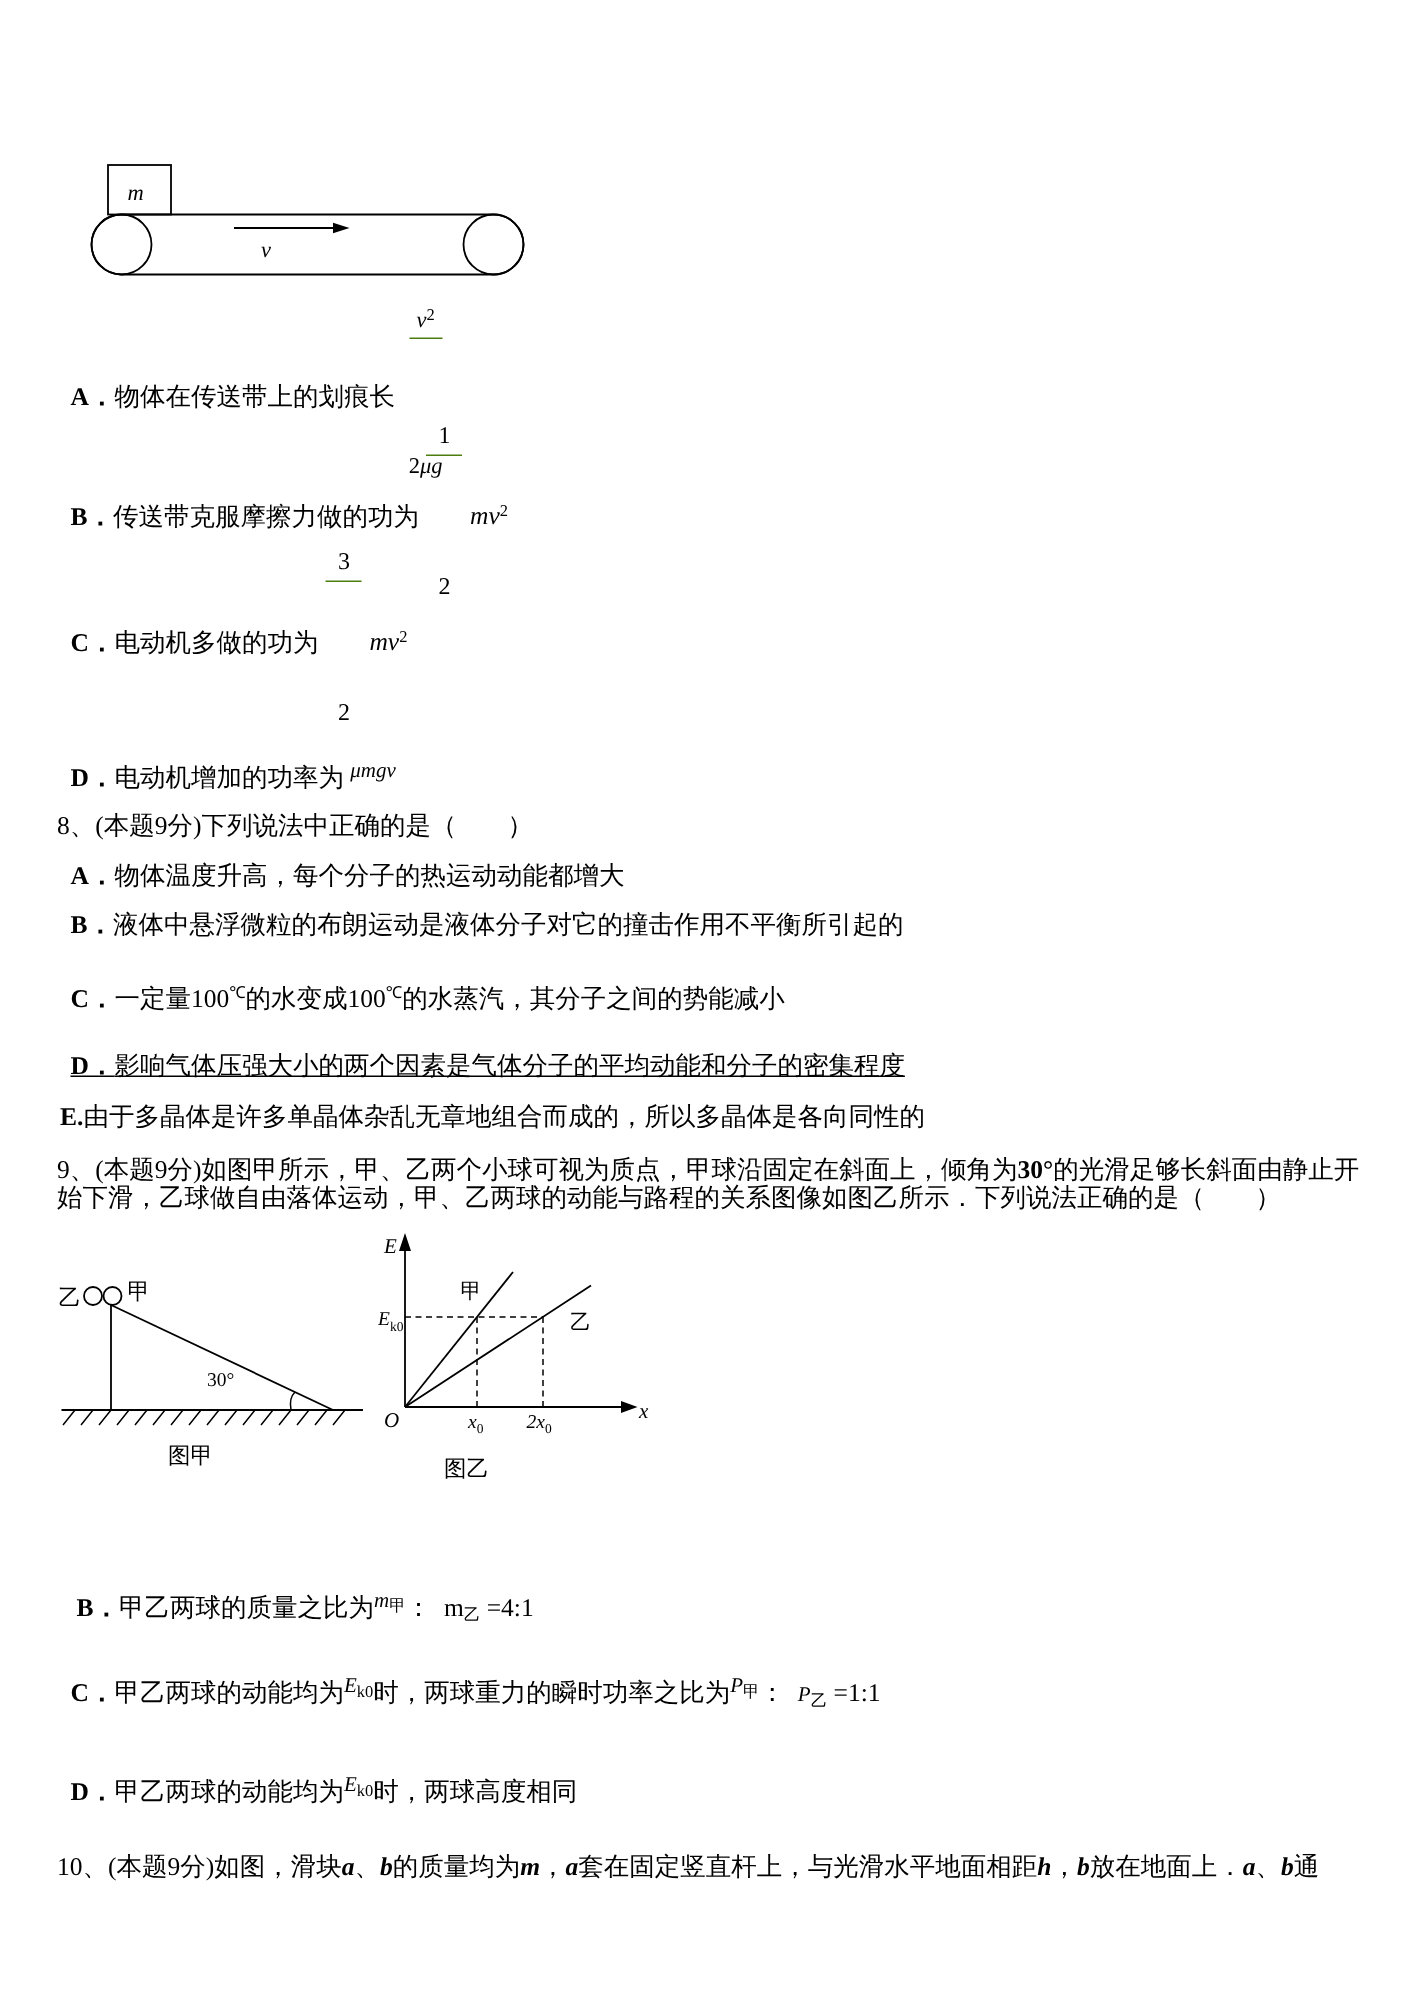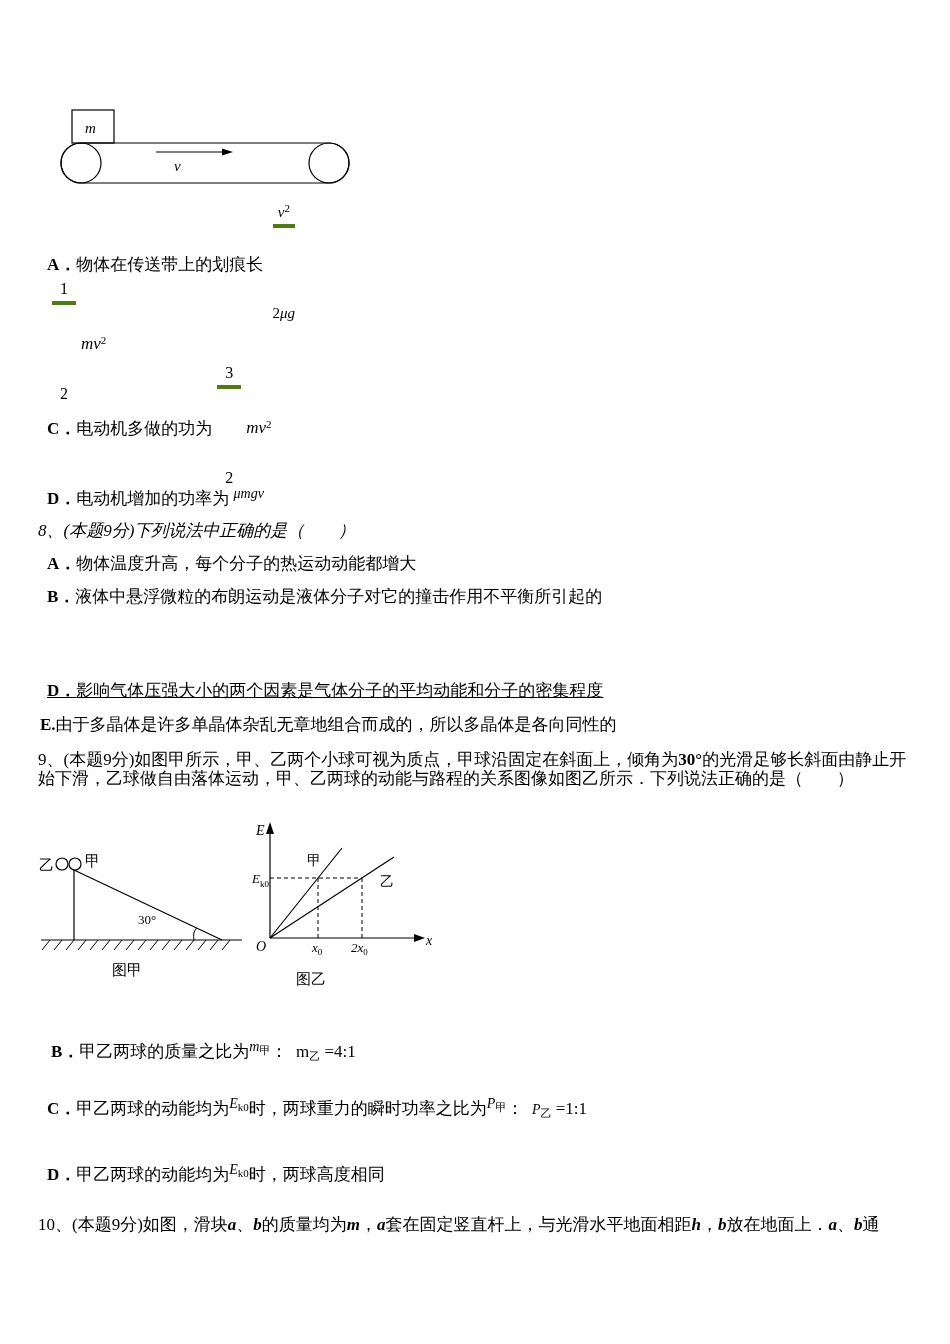--- a/index.html
+++ b/index.html
@@ -1,29 +1,29 @@
 <!DOCTYPE html>
 <html><head>
 <meta charset="utf-8">
 <style>
   html,body{margin:0;padding:0;background:#ffffff;}
   .page{position:relative;width:950px;height:1344px;background:#fff;color:#000;
         font-family:"Liberation Serif",serif;font-size:17px;overflow:hidden;}
-  .line{position:absolute;white-space:pre;font-size:17px;line-height:22px;}
+  .line{position:absolute;white-space:pre;font-size:17px;line-height:22px;margin-top:20px;}
   .row{position:absolute;display:flex;align-items:center;white-space:pre;font-size:17px;}
   .b{font-weight:bold;}
   .it{font-style:italic;}
   .sm{font-size:14px;}
   .sub{font-size:11px;vertical-align:-3px;}
   .sup{font-size:11px;vertical-align:6px;}
   .raise{position:relative;top:-6px;display:inline-block;}
   .frac{display:inline-block;vertical-align:middle;text-align:center;margin:0 5px;
         font-size:15px;line-height:1.3;position:relative;top:-2px;}
   .frac.f16{font-size:16px;}
-  .fnum{display:block;border-bottom:4px solid #4d7c0f;padding:0 4px 1px 4px;}
+  .fnum{display:block;border-bottom:1px solid #4d7c0f;padding:0 4px 1px 4px;}
   .fden{display:block;padding-top:1px;margin-top:36px;}
   .fsup{font-size:11px;vertical-align:5px;}
   svg{position:absolute;font-family:"Liberation Serif",serif;}
   .ln{stroke:#000;stroke-width:1.2;fill:none;}
   .lnt{stroke:#000;stroke-width:1;fill:none;}
   .dash{stroke:#000;stroke-width:1;fill:none;stroke-dasharray:4 3;}
   .fillb{fill:#000;stroke:none;}
   .t15{font-size:15px;}
   .t14{font-size:14px;}
   .t13{font-size:13px;}
@@ -47,41 +47,43 @@
 
   <div class="row" style="left:47px;top:238px;height:52px;">
     <span><span class="b">A．</span><span>物体在传送带上的划痕长 </span></span>
     <span class="frac">
       <span class="fnum"><span class="it">v</span><span class="fsup">2</span></span>
       <span class="fden"><span>2</span><span class="it">μg</span></span>
     </span>
   </div>
 
   <div class="row" style="left:47px;top:318px;height:52px;">
+    <span><span class="b">B．</span><span>传送带克服摩擦力做的功为</span></span>
     <span class="frac f16">
       <span class="fnum">1</span>
       <span class="fden">2</span>
     </span>
     <span><span class="it">mv</span><span class="fsup">2</span></span>
   </div>
 
   <div class="row" style="left:47px;top:402px;height:52px;">
     <span><span class="b">C．</span><span>电动机多做的功为</span></span>
     <span class="frac f16">
       <span class="fnum">3</span>
       <span class="fden">2</span>
     </span>
     <span><span class="it">mv</span><span class="fsup">2</span></span>
   </div>
 
   <div class="line" style="left:47px;top:488px;"><span class="b">D．</span><span>电动机增加的功率为 </span><span class="it raise sm">μmgv</span></div>
 
-  <div class="line" style="left:38px;top:520px;font-style:italic;">8、(本题9分)下列说法中正确的是（　　）</div>
+  <div class="line" style="left:38px;top:520px;">8、(本题9分)下列说法中正确的是（　　）</div>
   <div class="line" style="left:47px;top:586px;"><span class="b">B．</span><span>液体中悬浮微粒的布朗运动是液体分子对它的撞击作用不平衡所引起的</span></div>
   <div class="line" style="left:47px;top:553px;"><span class="b">A．</span><span>物体温度升高，每个分子的热运动动能都增大</span></div>
+  <div class="line" style="left:47px;top:631px;"><span class="b">C．</span><span>一定量100</span><span class="sup">℃</span><span>的水变成100</span><span class="sup">℃</span><span>的水蒸汽，其分子之间的势能减小</span></div>
   <div class="line" style="left:47px;top:680px;text-decoration:underline;"><span class="b">D．</span><span>影响气体压强大小的两个因素是气体分子的平均动能和分子的密集程度</span></div>
   <div class="line" style="left:40px;top:714px;"><span class="b">E.</span><span>由于多晶体是许多单晶体杂乱无章地组合而成的，所以多晶体是各向同性的</span></div>
 
   <div class="line" style="left:38px;top:749px;"><span>9、(本题9分)如图甲所示，甲、乙两个小球可视为质点，甲球沿固定在斜面上，倾角为</span><span class="b">30°</span><span>的光滑足够长斜面由静止开</span></div>
   <div class="line" style="left:38px;top:768px;">始下滑，乙球做自由落体运动，甲、乙两球的动能与路程的关系图像如图乙所示．下列说法正确的是（　　）</div>
 
   <svg style="left:36px;top:820px;" width="215" height="170" viewBox="0 0 215 170">
     <line x1="5" y1="120" x2="206" y2="120" class="ln"></line>
     <path class="lnt" d="M6 130 L14 120 M18 130 L26 120 M30 130 L38 120 M42 130 L50 120 M54 130 L62 120 M66 130 L74 120 M78 130 L86 120 M90 130 L98 120 M102 130 L110 120 M114 130 L122 120 M126 130 L134 120 M138 130 L146 120 M150 130 L158 120 M162 130 L170 120 M174 130 L182 120 M186 130 L194 120"></path>
     <line x1="38" y1="50" x2="38" y2="120" class="ln"></line>

